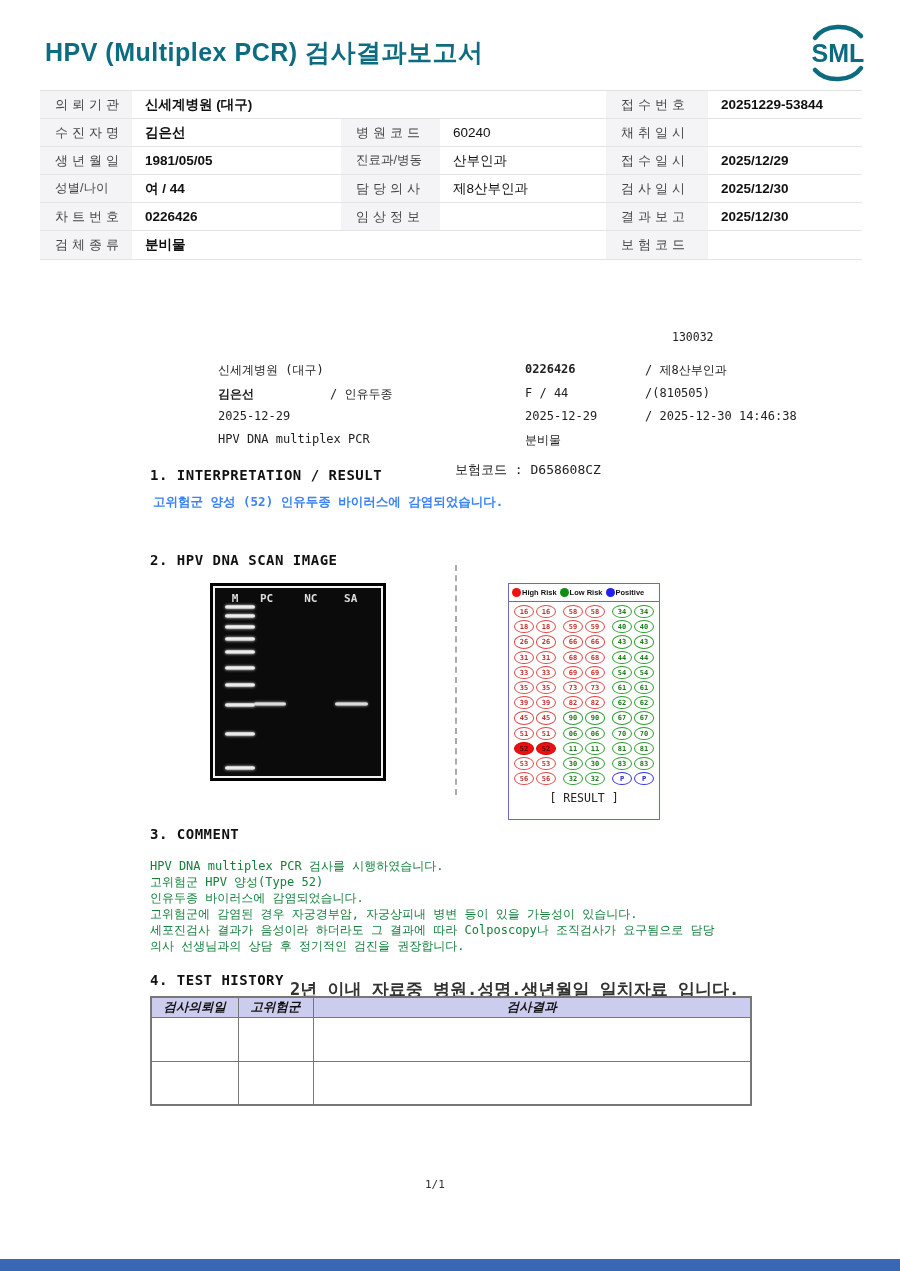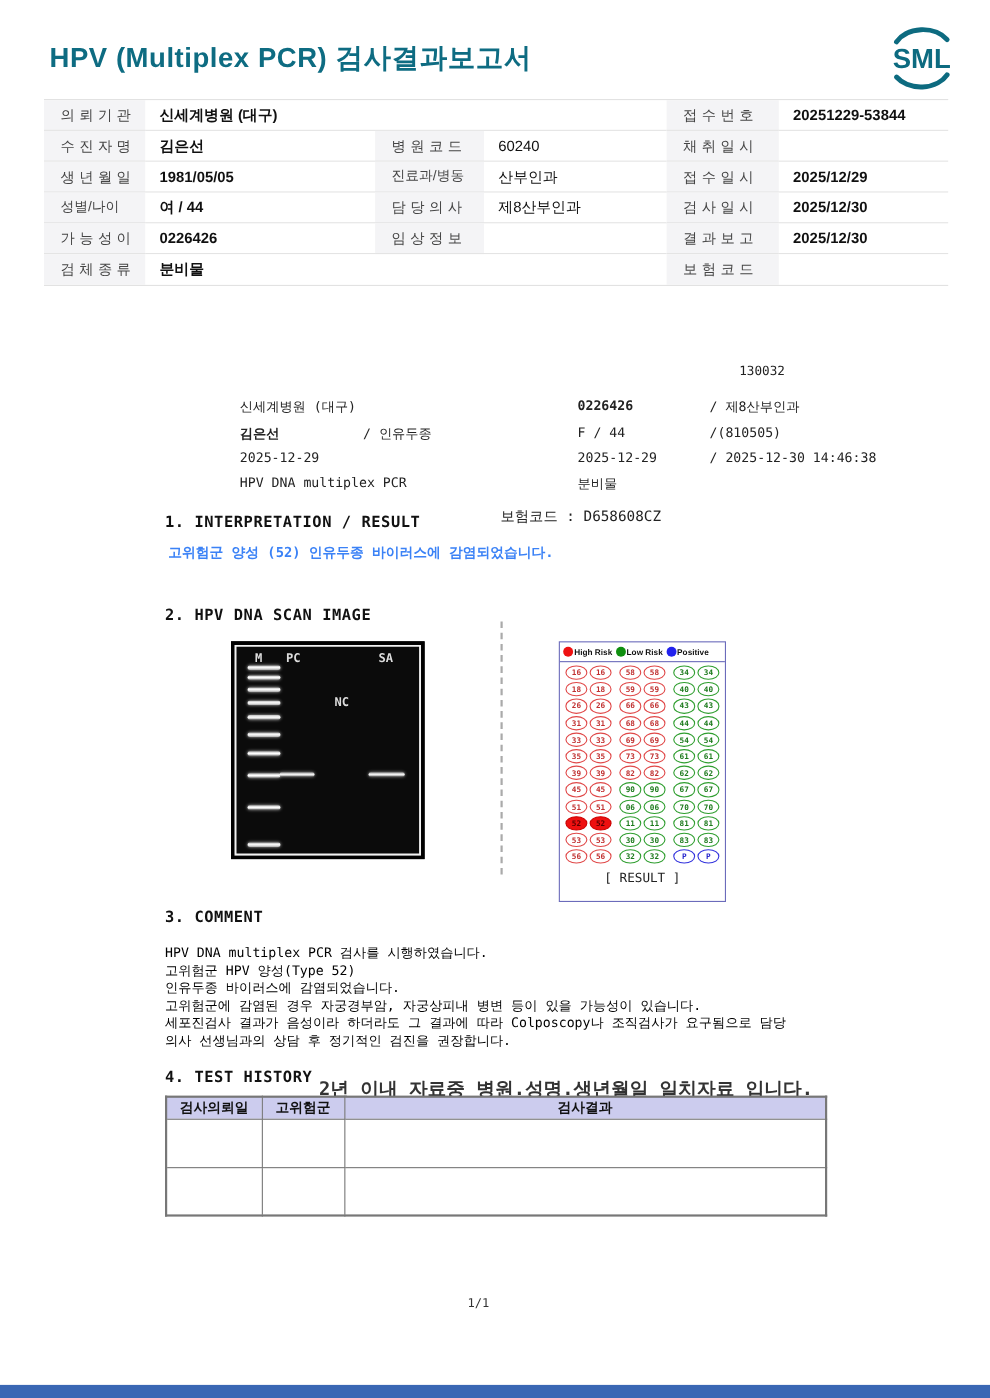--- a/index.html
+++ b/index.html
@@ -56,26 +56,26 @@
   .circle { display:inline-block; width:20px; height:13.2px; border-radius:50%; border:1px solid;
     font-size:7px; font-weight:bold; text-align:center; line-height:12px; font-family:"DejaVu Sans Mono", monospace; }
   .circle.hr { border-color:#e04848; color:#c03030; }
   .circle.lr { border-color:#2f9e2f; color:#1c7a1c; }
   .circle.pb { border-color:#3333dd; color:#2222cc; }
   .circle.filled { background:#ee1010; border-color:#cc0000; color:#5a0000; }
   .result-caption { position:absolute; left:508px; top:791px; width:152px; text-align:center;
     font-family:"DejaVu Sans Mono", monospace; font-size:11.5px; color:#222; }
 
   
-  .comment-lines { position:absolute; left:150px; top:858px; font-family:"DejaVu Sans Mono", monospace; font-size:12px; color:#000000; line-height:16px; white-space:nowrap; }
+  .comment-lines { position:absolute; left:150px; top:858px; font-family:"DejaVu Sans Mono", monospace; font-size:12px; color:#15803d; line-height:16px; white-space:nowrap; }
 
   
   .hist-note { position:absolute; left:290px; top:978px; font-size:17px; font-weight:bold; color:#333; font-family:"DejaVu Sans Mono", monospace; }
   .hist-table { position:absolute; left:150px; top:996px; width:602px; border-collapse:collapse; }
-  .hist-table th { background:#ccccee; border:1px solid #777; height:20px; font-size:12.5px; font-weight:bold; color:#111; }
+  .hist-table th { background:#ccccee; border:1px solid #777; height:20px; font-size:12.5px; font-weight:bold; color:#111;font-style:italic; }
   .hist-table td { border:1px solid #777; height:44px; }
   .hist-table { border:2px solid #777; }
 
   .page-num { position:absolute; left:425px; top:1178px; font-size:11px; color:#333; font-family:"DejaVu Sans Mono", monospace; }
   .bottom-bar { position:absolute; left:0; bottom:0; width:900px; height:12px; background:#3a67b4; }
 </style>
 </head>
 <body>
 
 <div id="page">
@@ -110,21 +110,21 @@
     <div class="cell lbl">접수일시</div>
     <div class="cell val bold">2025/12/29</div>
 
     <div class="cell lbl tight">성별/나이</div>
     <div class="cell val bold">여 / 44</div>
     <div class="cell lbl">담당의사</div>
     <div class="cell val">제8산부인과</div>
     <div class="cell lbl">검사일시</div>
     <div class="cell val bold">2025/12/30</div>
 
-    <div class="cell lbl">가능성이</div>
+    <div class="cell lbl">차트번호</div>
     <div class="cell val bold">0226426</div>
     <div class="cell lbl">임상정보</div>
     <div class="cell val"></div>
     <div class="cell lbl">결과보고</div>
     <div class="cell val bold">2025/12/30</div>
 
     <div class="cell lbl">검체종류</div>
     <div class="cell val bold vspan">분비물</div>
     <div class="cell lbl">보험코드</div>
     <div class="cell val"></div>
@@ -156,21 +156,21 @@
   <div class="sec-heading" style="left:150px; top:467px;">1. INTERPRETATION / RESULT</div>
   <div class="ins-code">보험코드 : D658608CZ</div>
   <div class="result-red">고위험군 양성 (52) 인유두종 바이러스에 감염되었습니다.</div>
 
   <div class="sec-heading" style="left:150px; top:552px;">2. HPV DNA SCAN IMAGE</div>
 
   <div class="gel">
     <div id="gel-labels">
         <span class="gel-label" style="left: 13%;">M</span>
         <span class="gel-label" style="left: 31.5%;">PC</span>
-        <span class="gel-label" style="left: 57.5%; margin-top: 40px;">NC</span>
+        <span class="gel-label" style="left: 57.5%;">NC</span>
         <span class="gel-label" style="left: 81%;">SA</span>
       </div>
     <div id="gel-bands">
         <div class="ladder-band" style="top: 10%;"></div>
         <div class="ladder-band" style="top: 14.5%;"></div>
         <div class="ladder-band" style="top: 20.5%;"></div>
         <div class="ladder-band" style="top: 26.5%;"></div>
         <div class="ladder-band" style="top: 33.5%;"></div>
         <div class="ladder-band" style="top: 41.5%;"></div>
         <div class="ladder-band" style="top: 50.5%;"></div>

